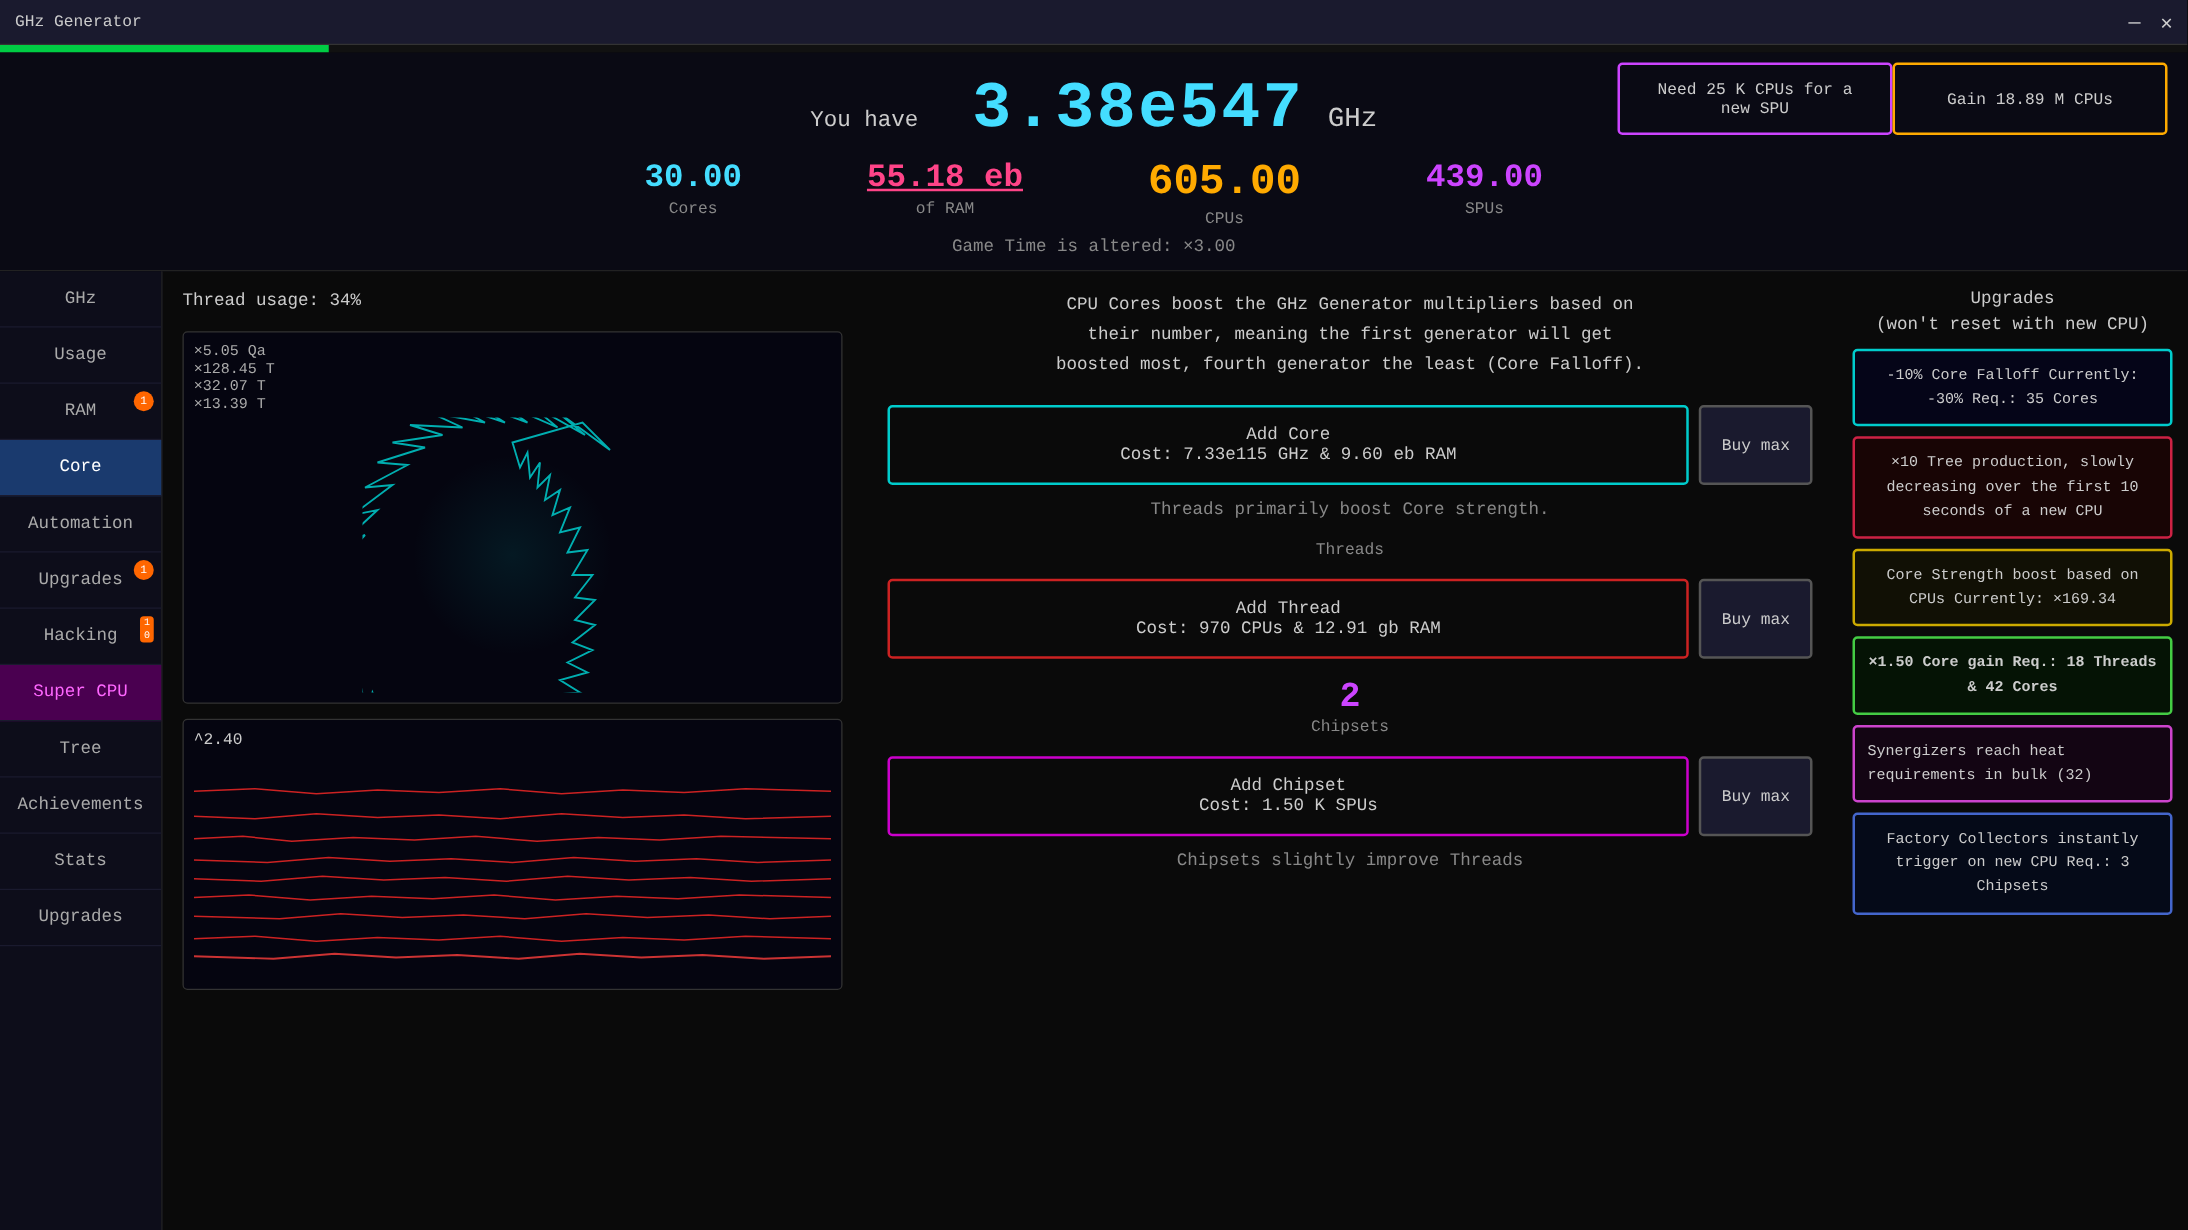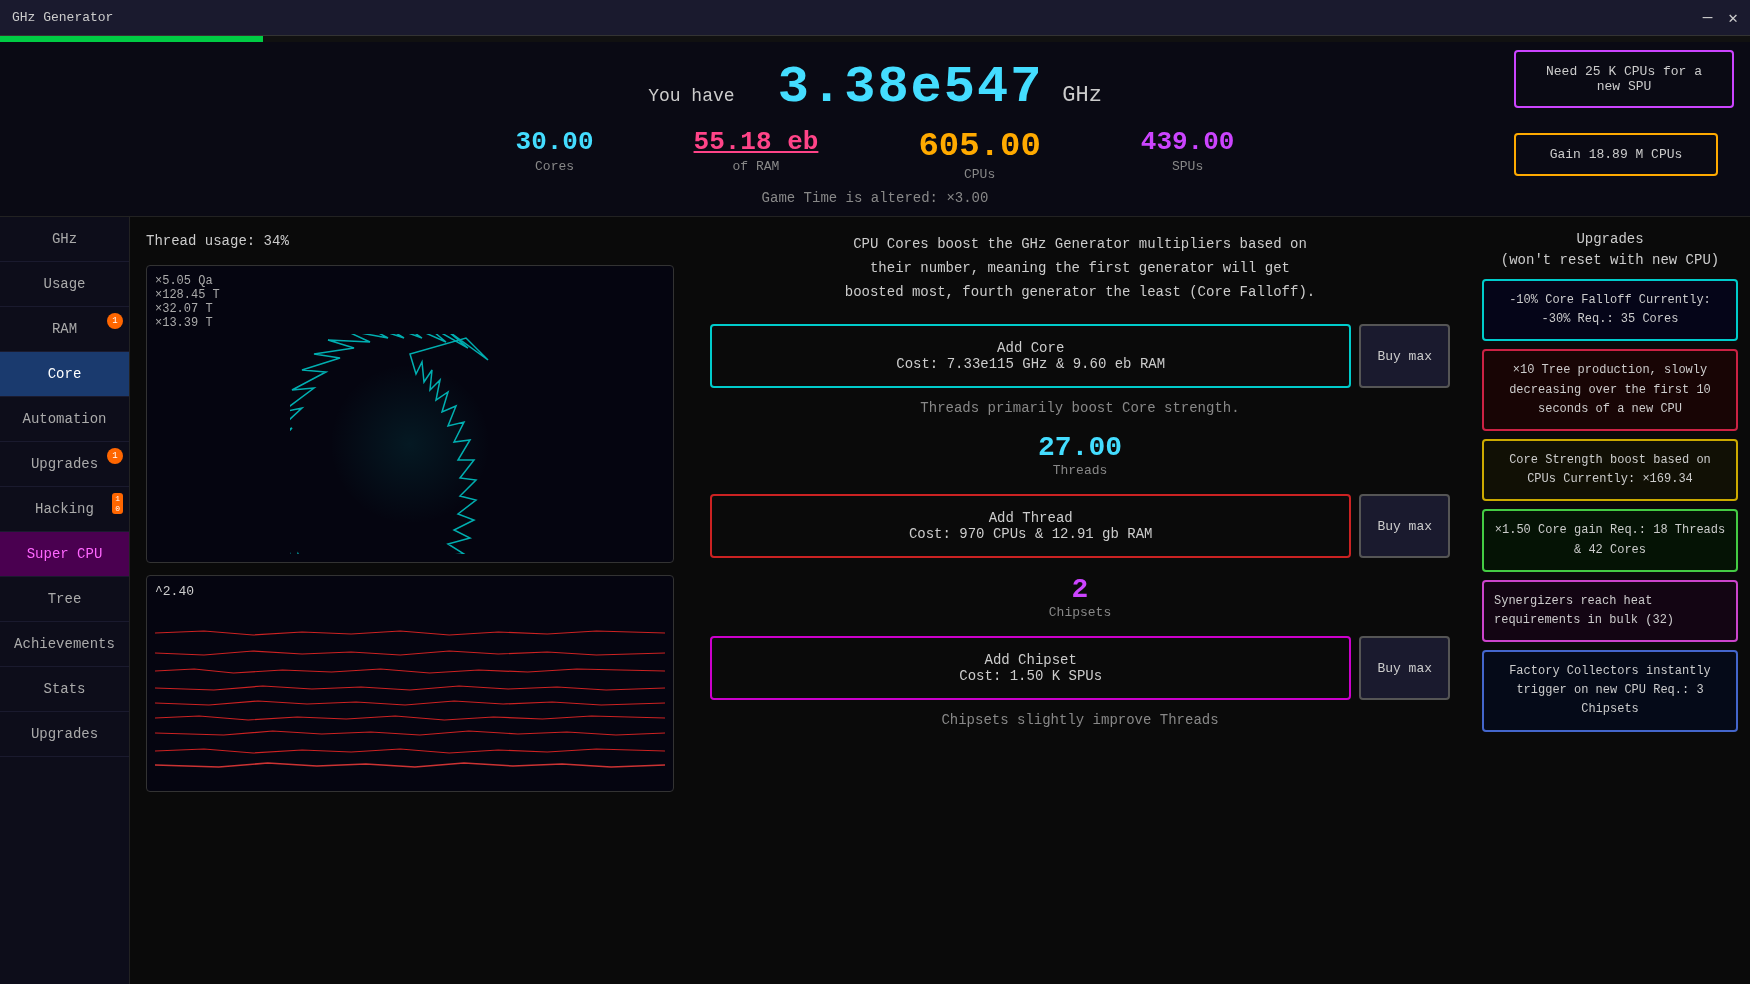--- a/index.html
+++ b/index.html
@@ -290,22 +290,22 @@
       font-size: 14px;
       line-height: 1.5;
     }
 
     
     .top-right-buttons {
       position: absolute;
       top: 50px;
       right: 16px;
       display: flex;
-      flex-direction: column;
-      gap: 25px;
+      flex-direction: row;
+      gap: 0;
       z-index: 10;
     }
     .btn-need-spus {
       background: transparent;
       border: 2px solid #cc44ff;
       color: #ccc;
       padding: 12px 16px;
       font-family: 'Courier New', monospace;
       font-size: 13px;
       cursor: pointer;
@@ -316,21 +316,21 @@
     .btn-gain-cpus {
       background: transparent;
       border: 2px solid #ffaa00;
       color: #ccc;
       padding: 12px 16px;
       font-family: 'Courier New', monospace;
       font-size: 13px;
       cursor: pointer;
       border-radius: 4px;
       text-align: center;
-      width: 204px;
+      width: 220px;
     }
 
     
     .upgrade-card-cyan {
       border: 2px solid #00cccc;
       border-radius: 4px;
       padding: 10px;
       background: #050518;
       color: #ccc;
       font-family: 'Courier New', monospace;
@@ -367,20 +367,21 @@
       border: 2px solid #44cc44;
       border-radius: 4px;
       padding: 10px;
       background: #051305;
       color: #ccc;
       font-family: 'Courier New', monospace;
       font-size: 12px;
       text-align: center;
       line-height: 1.6;
       cursor: pointer;
+      font-weight: bold;
     }
     .upgrade-card-magenta {
       border: 2px solid #cc44cc;
       border-radius: 4px;
       padding: 10px;
       background: #130513;
       color: #ccc;
       font-family: 'Courier New', monospace;
       font-size: 12px;
       text-align: left;
@@ -555,21 +556,20 @@
           <button class="btn-teal">
             <div>Add Core</div>
             <div>Cost: 7.33e115 GHz &amp; 9.60 eb RAM</div>
           </button>
           <button class="btn-buy-max">Buy max</button>
         </div>
 
         <div class="threads-boost-text">Threads primarily boost Core strength.</div>
 
         <div class="center-stat">
-          <div class="center-stat-value">27.00</div>
           <div class="center-stat-label">Threads</div>
         </div>
 
         <div class="action-row">
           <button class="btn-red">
             <div>Add Thread</div>
             <div>Cost: 970 CPUs &amp; 12.91 gb RAM</div>
           </button>
           <button class="btn-buy-max">Buy max</button>
         </div>

